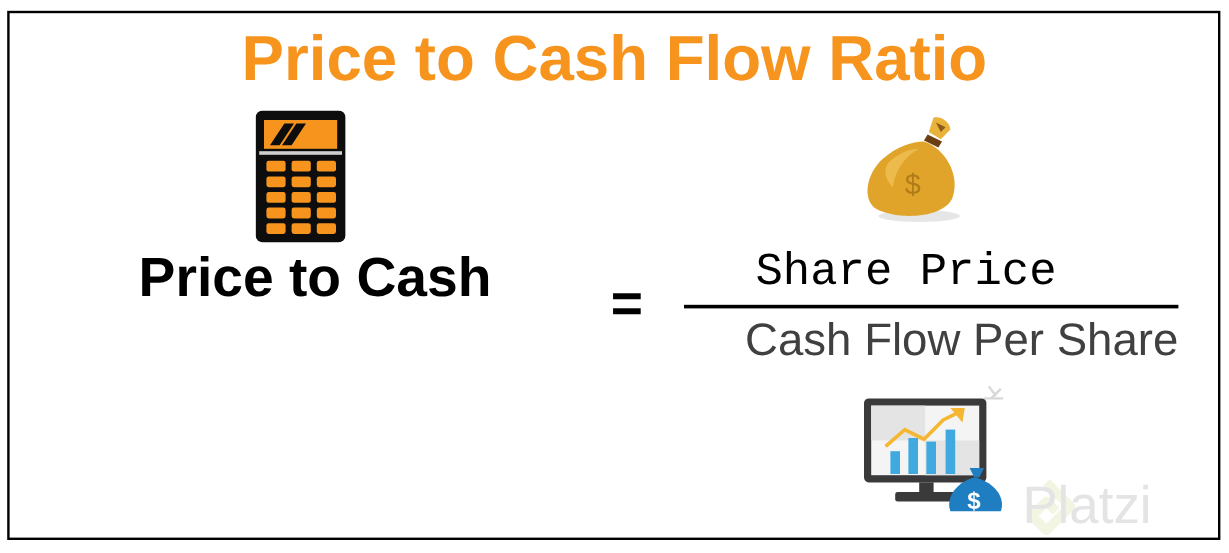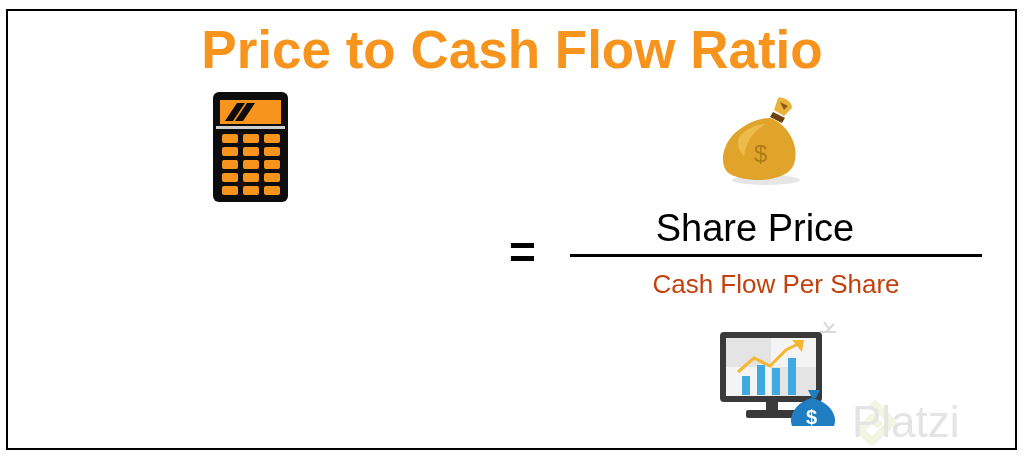--- a/index.html
+++ b/index.html
@@ -1,23 +1,23 @@
 <!DOCTYPE html>
 <html><head>
   <meta charset="utf-8">
   <style>
     html, body { margin: 0; padding: 0; background: #ffffff; }
     body { width: 1024px; height: 461px; position: relative; overflow: hidden; font-family: "Liberation Sans", sans-serif; }
     .frame { position: absolute; left: 6px; top: 9px; width: 1007px; height: 437px; border: 2px solid #000; background: #fff; }
     .title { position: absolute; left: 0; top: 18px; width: 1024px; text-align: center; font-weight: bold; font-size: 53px; color: #F7941D; letter-spacing: 0px; line-height: 64px; }
     .lhs { position: absolute; left: 20px; top: 205px; width: 485px; text-align: center; font-weight: bold; font-size: 46px; line-height: 52px; color: #000; }
     .eq { position: absolute; left: 509px; top: 226px; font-weight: bold; font-size: 46px; color: #000; line-height: 52px; }
-    .num { position: absolute; left: 570px; top: 206px; width: 370px; text-align: center; font-size: 38px; color: #000; line-height: 44px; }
+    .num { position: absolute; left: 570px; top: 206px; width: 370px; text-align: center; font-size: 38px; color: #000; line-height: 44px; font-family: Liberation Mono, monospace; }
     .bar { position: absolute; left: 570px; top: 254px; width: 412px; height: 3px; background: #000; }
-    .den { position: absolute; left: 570px; top: 262px; width: 412px; text-align: center; font-size: 26px; color: #c2410c; line-height: 44px; }
+    .den { position: absolute; left: 570px; top: 262px; width: 412px; text-align: right; font-size: 38px; color: #404040; line-height: 44px; }
     .icon { position: absolute; }
     .watermark-text { position: absolute; left: 852px; top: 397px; font-size: 44px; color: #e4e4e4; line-height: 50px; }
   </style>
 </head>
 <body>
 
 <div class="frame"></div>
 
 <div class="title">Price to Cash Flow Ratio</div>
 
@@ -50,20 +50,21 @@
   <ellipse cx="48" cy="84" rx="34" ry="5" fill="#e6e6e6"></ellipse>
   <path d="M60 2 C66 0 74 6 74 12 L66 20 L56 14 Z" fill="#E9B23B"></path>
   <path d="M62 6 L70 10 L66 14 Z" fill="#8a5a1a"></path>
   <path d="M55 16 L67 22 L64 27 L52 21 Z" fill="#6b3f12"></path>
   <path d="M52 22 C70 28 82 50 76 68 C70 86 30 88 12 78 C0 70 4 48 18 36 C30 26 42 22 52 22 Z" fill="#E1A42B"></path>
   <path d="M22 40 C30 32 40 28 48 28 C36 34 28 46 26 60 C20 54 18 46 22 40 Z" fill="#F2C55B" opacity="0.7"></path>
   <text x="36" y="66" font-family="Liberation Sans, sans-serif" font-size="24" fill="#b07c18">$</text>
 </svg>
 
 <div class="lhs">
+  <div>Price to Cash</div>
 </div>
 
 <div class="eq">=</div>
 
 <div class="num">Share Price</div>
 <div class="bar"></div>
 <div class="den">Cash Flow Per Share</div>
 
 <svg class="icon" style="left:712px;top:318px" width="130" height="112" viewBox="0 0 130 112">
   <g stroke="#d8d8d8" stroke-width="2" fill="none">

